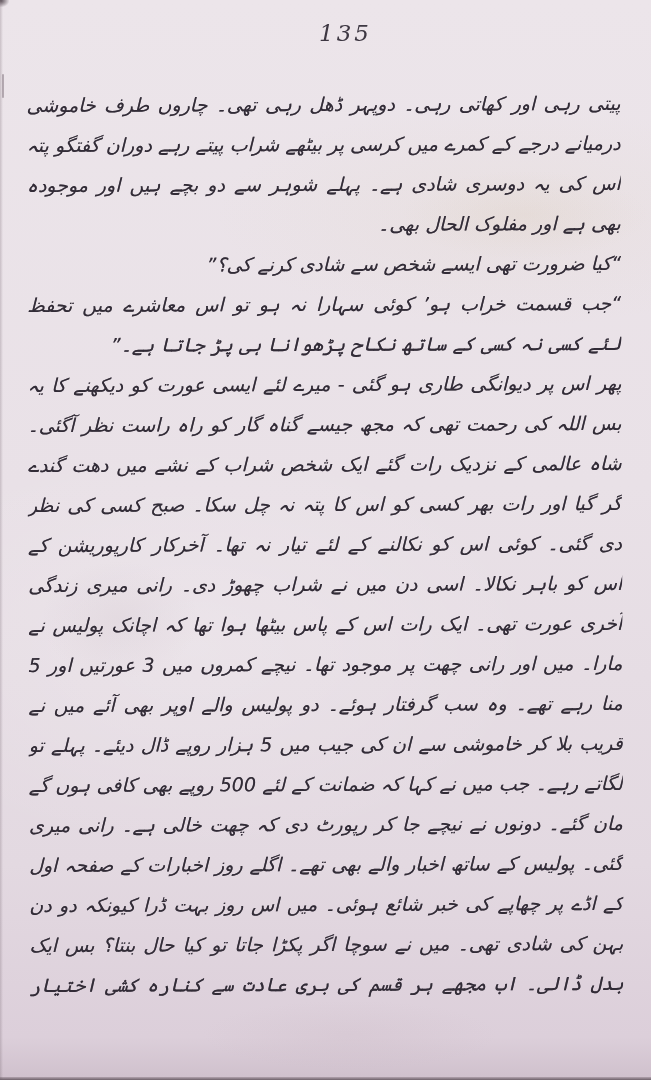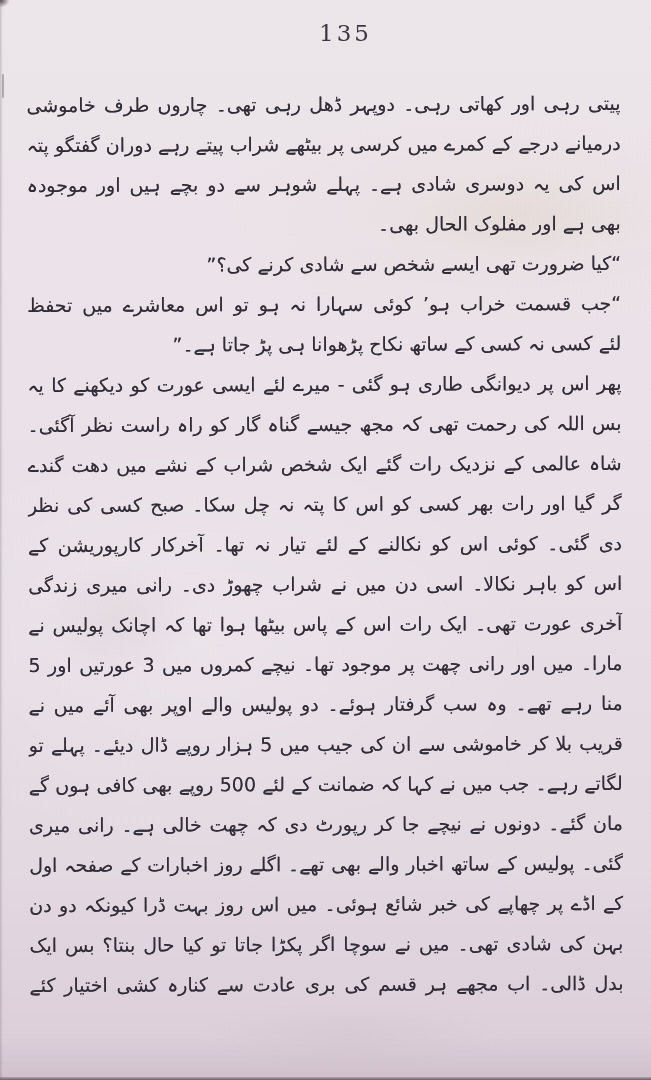--- a/index.html
+++ b/index.html
@@ -11,20 +11,21 @@
     position: relative;
     width: 651px;
     height: 1080px;
     margin: 0 auto;
     overflow: hidden;
     background:
       radial-gradient(ellipse 420px 160px at 78% 20%, rgba(214,198,160,0.10), rgba(214,198,160,0) 70%),
       radial-gradient(ellipse 500px 300px at 30% 60%, rgba(255,255,255,0.18), rgba(255,255,255,0) 70%),
       linear-gradient(180deg, #ece5ea 0%, #e9e1e7 45%, #e3d9e1 80%, #dccfda 96%, #cfc0cc 100%);
     font-family: "DejaVu Sans", sans-serif;
+    font-style: italic;
   }
   
   .edge-bottom {
     position: absolute;
     left: 0; right: 0; bottom: 0;
     height: 3px;
     background: linear-gradient(180deg, rgba(90,75,85,0.25), #6d6069);
   }
   .edge-left {
     position: absolute;

